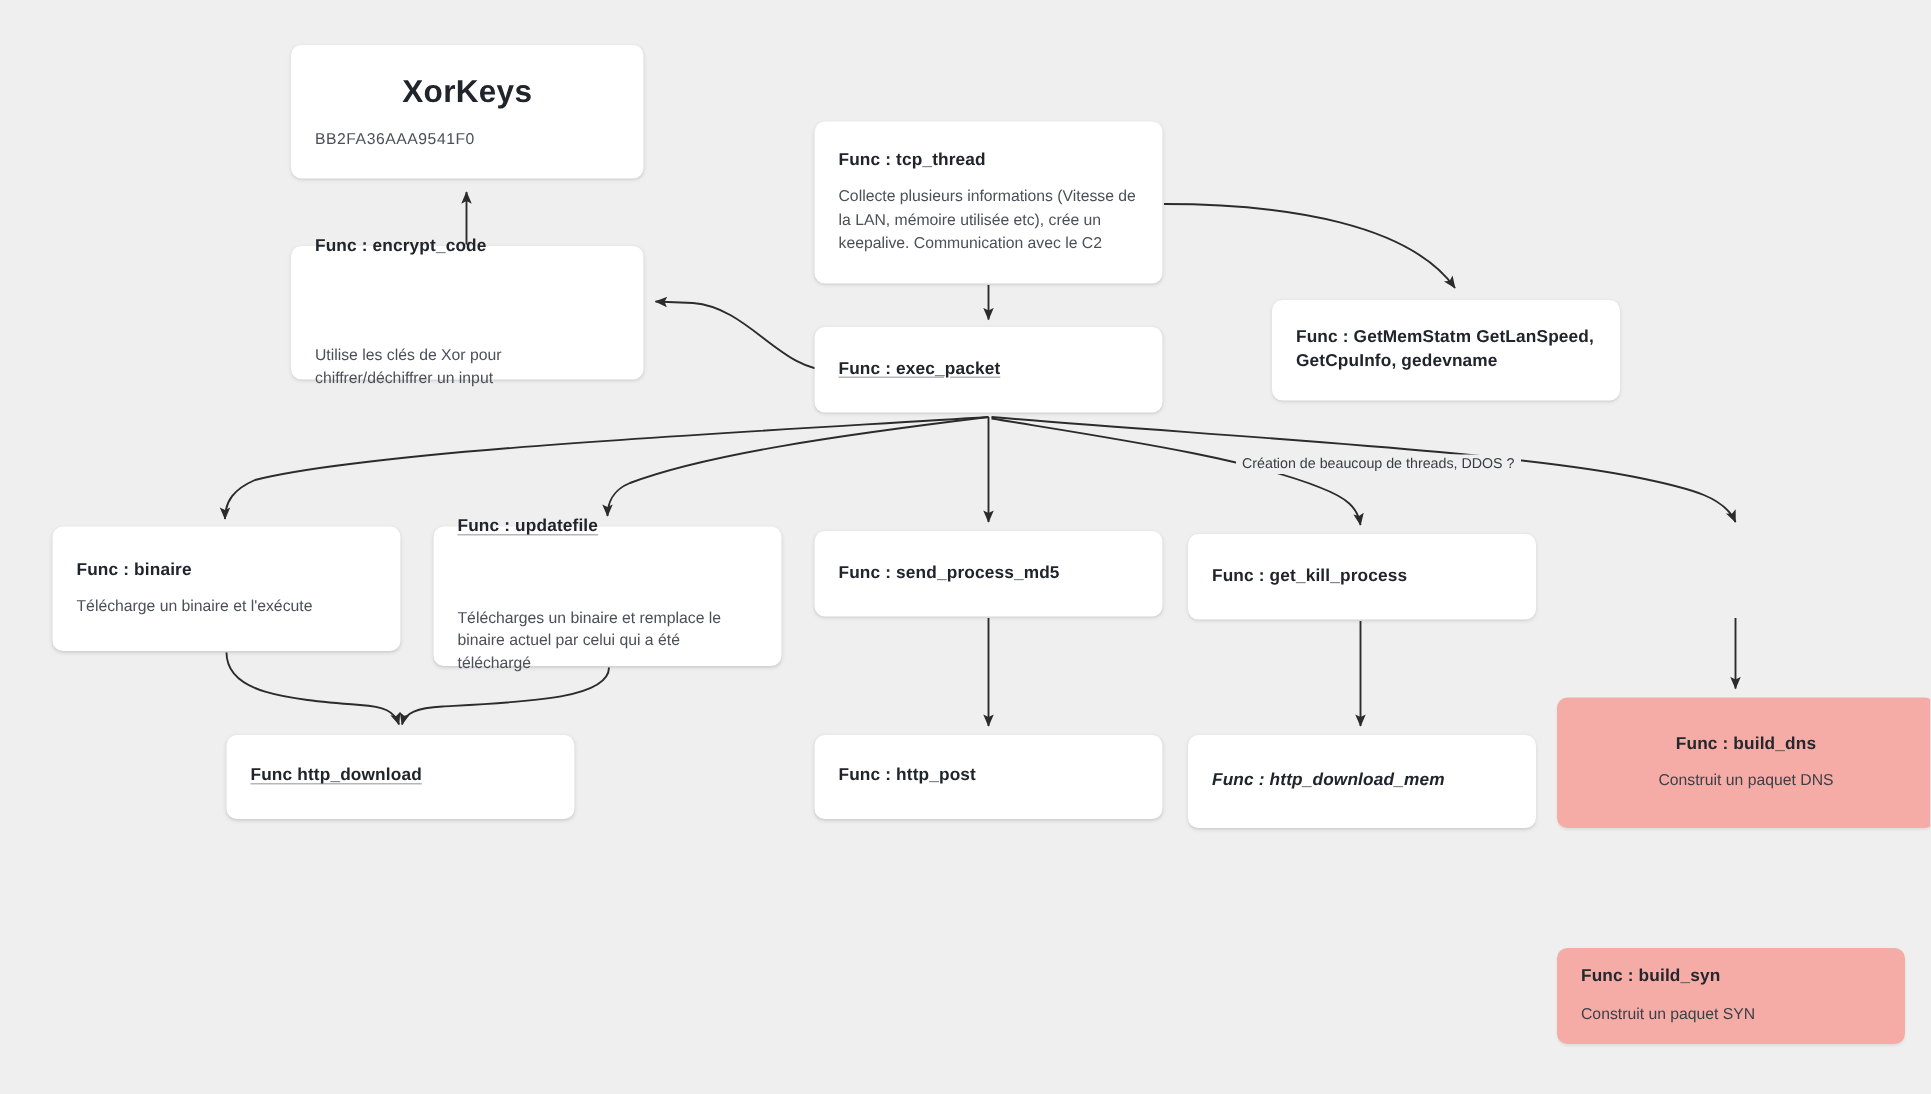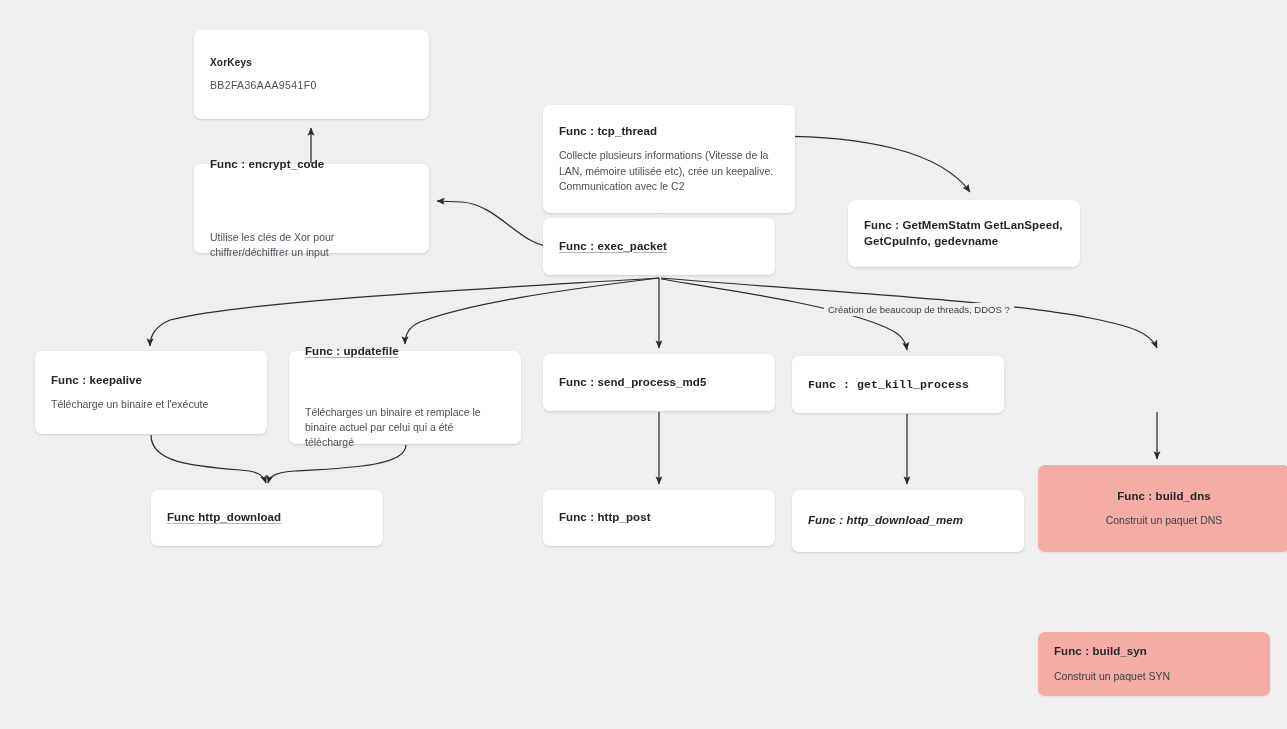--- a/index.html
+++ b/index.html
@@ -42,22 +42,23 @@
     box-shadow: 0 1px 2px rgba(0,0,0,0.07);
   }
   .node .title {
     font-size: 11.5px;
     font-weight: bold;
     color: #20242b;
     line-height: 1.35;
     letter-spacing: 0.1px;
   }
   .node .title.big {
-    font-size: 10px;
+    font-size: 21px;
     letter-spacing: 0.2px;
+    text-align: center;
   }
   .node .title.hl {
     text-decoration: underline;
     text-decoration-color: rgba(120,120,130,0.55);
     text-underline-offset: 2px;
   }
   .node .desc {
     font-size: 10.5px;
     color: #4b5058;
     line-height: 1.45;
@@ -118,48 +119,48 @@
   <div class="node" style="left:194px; top:30px; width:235px; height:89px;">
     <div class="title big">XorKeys</div>
     <div class="desc mono">BB2FA36AAA9541F0</div>
   </div>
 
   <div class="node" style="left:194px; top:164px; width:235px; height:89px;gap:48px;">
     <div class="title">Func : encrypt_code</div>
     <div class="desc">Utilise les clés de Xor pour chiffrer/déchiffrer un input</div>
   </div>
 
-  <div class="node" style="left:543px; top:81px; width:252px; height:108px;margin-top:24px;">
+  <div class="node" style="left:543px; top:81px; width:232px; height:108px;">
     <div class="title">Func : tcp_thread</div>
     <div class="desc">Collecte plusieurs informations (Vitesse de la LAN, mémoire utilisée etc), crée un keepalive. Communication avec le C2</div>
   </div>
 
   <div class="node" style="left:848px; top:200px; width:232px; height:67px;">
     <div class="title">Func : GetMemStatm GetLanSpeed, GetCpuInfo, gedevname</div>
   </div>
 
   <div class="node" style="left:543px; top:218px; width:232px; height:57px;padding-left:16px;">
     <div class="title hl">Func : exec_packet</div>
   </div>
 
   <div class="node" style="left:35px; top:351px; width:232px; height:83px;">
-    <div class="title">Func : keepalive</div>
+    <div class="title">Func : binaire</div>
     <div class="desc">Télécharge un binaire et l'exécute</div>
   </div>
 
   <div class="node" style="left:289px; top:351px; width:232px; height:93px;gap:36px;">
     <div class="title hl">Func : updatefile</div>
     <div class="desc">Télécharges un binaire et remplace le binaire actuel par celui qui a été téléchargé</div>
   </div>
 
   <div class="node" style="left:543px; top:354px; width:232px; height:57px;">
     <div class="title">Func : send_process_md5</div>
   </div>
 
-  <div class="node" style="left:792px; top:356px; width:212px; height:57px;font-family:Liberation Mono, monospace;">
+  <div class="node" style="left:792px; top:356px; width:232px; height:57px;">
     <div class="title">Func : get_kill_process</div>
   </div>
 
 
   <div class="node" style="left:151px; top:490px; width:232px; height:56px;">
     <div class="title hl">Func http_download</div>
   </div>
 
   <div class="node" style="left:543px; top:490px; width:232px; height:56px;">
     <div class="title">Func : http_post</div>

